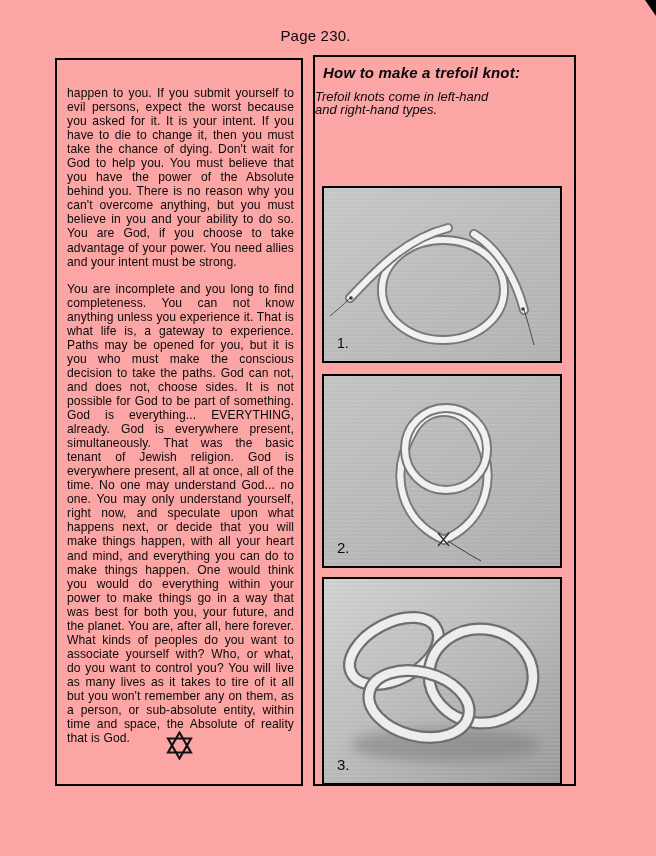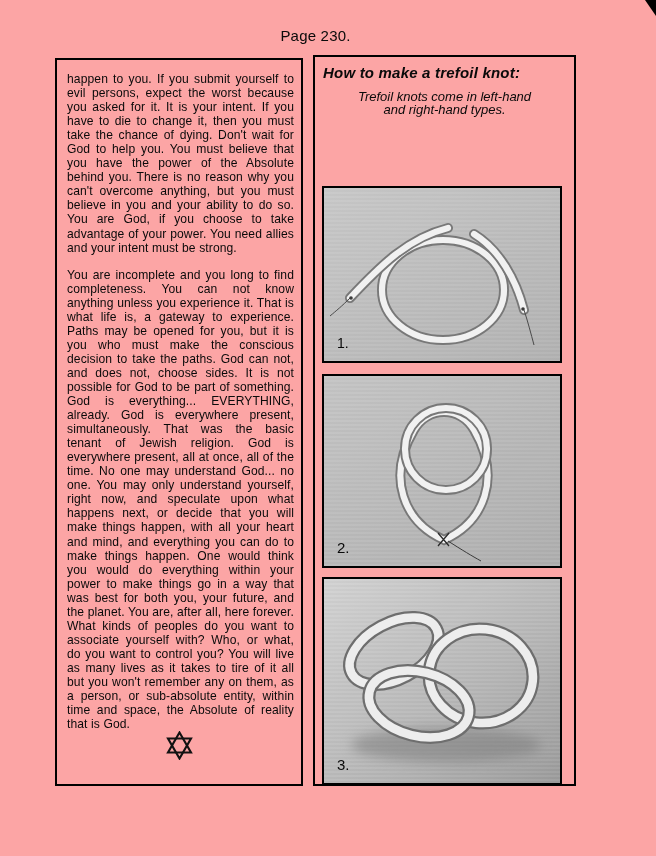--- a/index.html
+++ b/index.html
@@ -6,32 +6,32 @@
   body{width:656px;height:856px;background:#ffffff;font-family:"Liberation Sans",sans-serif;color:#0a0a0a;}
   .page{position:relative;width:656px;height:856px;background:#fca5a5;overflow:hidden;}
 
   .corner-artifact{position:absolute;top:0;right:0;width:0;height:0;
     border-top:16px solid #000;border-left:11px solid transparent;}
 
   .header{position:absolute;top:27px;left:55px;width:521px;text-align:center;
     font-size:15px;letter-spacing:.2px;}
 
   .left-box{position:absolute;left:55px;top:58px;width:248px;height:728px;
-    border:2px solid #000;box-sizing:border-box;padding:12px 7px 0 10px;}
+    border:2px solid #000;box-sizing:border-box;padding:26px 7px 0 10px;}
   .left-box p{margin:0 0 13px 0;font-size:12.1px;line-height:14.05px;
     text-align:justify;letter-spacing:.1px;}
   .star-wrap{position:absolute;left:0;right:0;bottom:20px;text-align:center;}
 
   .right-panel{position:absolute;left:313px;top:55px;width:263px;height:731px;
     border:2px solid #000;box-sizing:border-box;}
   .panel-title{margin:7px 0 0 8px;font-size:15px;font-weight:700;font-style:italic;
     letter-spacing:.2px;}
   .steps{margin:16px 0 0 10px;font-style:italic;}
   .step{font-size:13.5px;line-height:17px;white-space:pre-wrap;}
-  .caption{margin-top:10px;text-align:center;font-style:italic;font-size:13px;line-height:12.5px;}
+  .caption{margin-top:10px;font-style:italic;font-size:13px;line-height:12.5px;}
   .caption div{margin:0;}
 
   .photo{position:absolute;left:7px;width:240px;border:2px solid #000;
     box-sizing:border-box;background:#bdbdbd;font-size:0;}
   .photo svg{display:block;}
   .photo-1{top:129px;height:177px;}
   .photo-2{top:317px;height:194px;}
   .photo-3{top:520px;height:208px;}
   .photo-label{font-family:"Liberation Sans",sans-serif;}
 </style>

